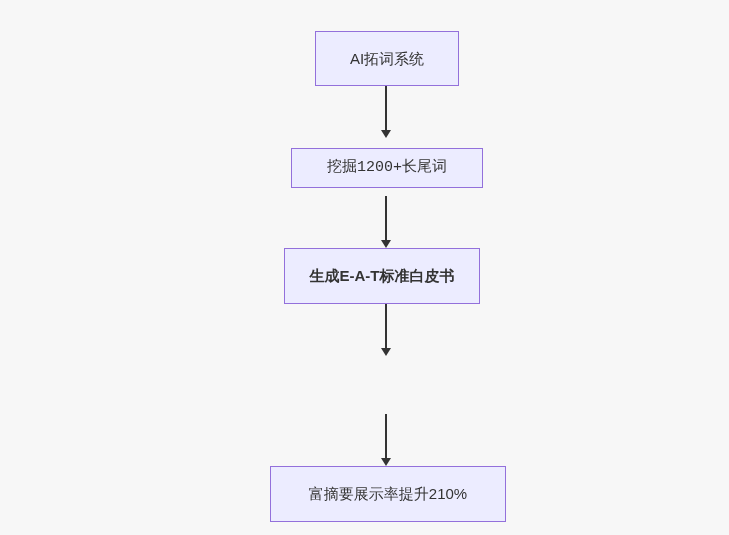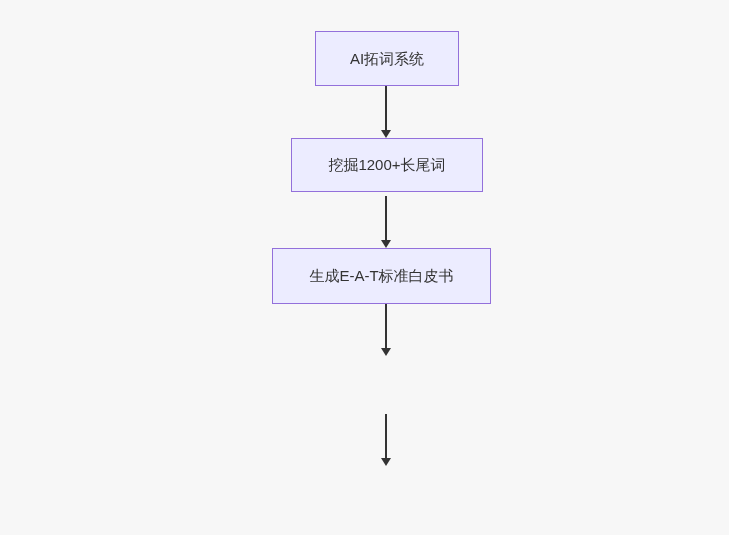--- a/index.html
+++ b/index.html
@@ -28,22 +28,22 @@
     color: var(--text);
     display: flex;
     align-items: center;
     justify-content: center;
     font-size: 15px;
     line-height: 1.2;
     text-align: center;
     white-space: nowrap;
   }
   .n1 { left: 299px; top: 15px;  width: 144px; height: 55px; }
-  .n2 { left: 275px; top: 122px; width: 192px; height: 54px; }
-  .n3 { left: 256px; top: 232px; width: 219px; height: 56px; }
+  .n2 { left: 275px; top: 132px; width: 192px; height: 40px; font-family: Liberation Mono, monospace; }
+  .n3 { left: 268px; top: 232px; width: 196px; height: 56px; font-weight: bold; }
   .n4 { left: 264px; top: 341px; width: 211px; height: 57px; }
   .n5 { left: 254px; top: 450px; width: 236px; height: 56px; }
   .arrow {
     position: absolute;
     left: 369px;
     width: 2px;
     background: var(--arrow);
   }
   .arrow::after {
     content: "";
@@ -79,14 +79,17 @@
 
   <div class="node n3">
     <span>生成E-A-T标准白皮书</span>
   </div>
 
   <div class="arrow a3"></div>
 
 
   <div class="arrow a4"></div>
 
+  <div class="node n5">
+    <span>富摘要展示率提升210%</span>
+  </div>
 
 </div>
 
 </body></html>

